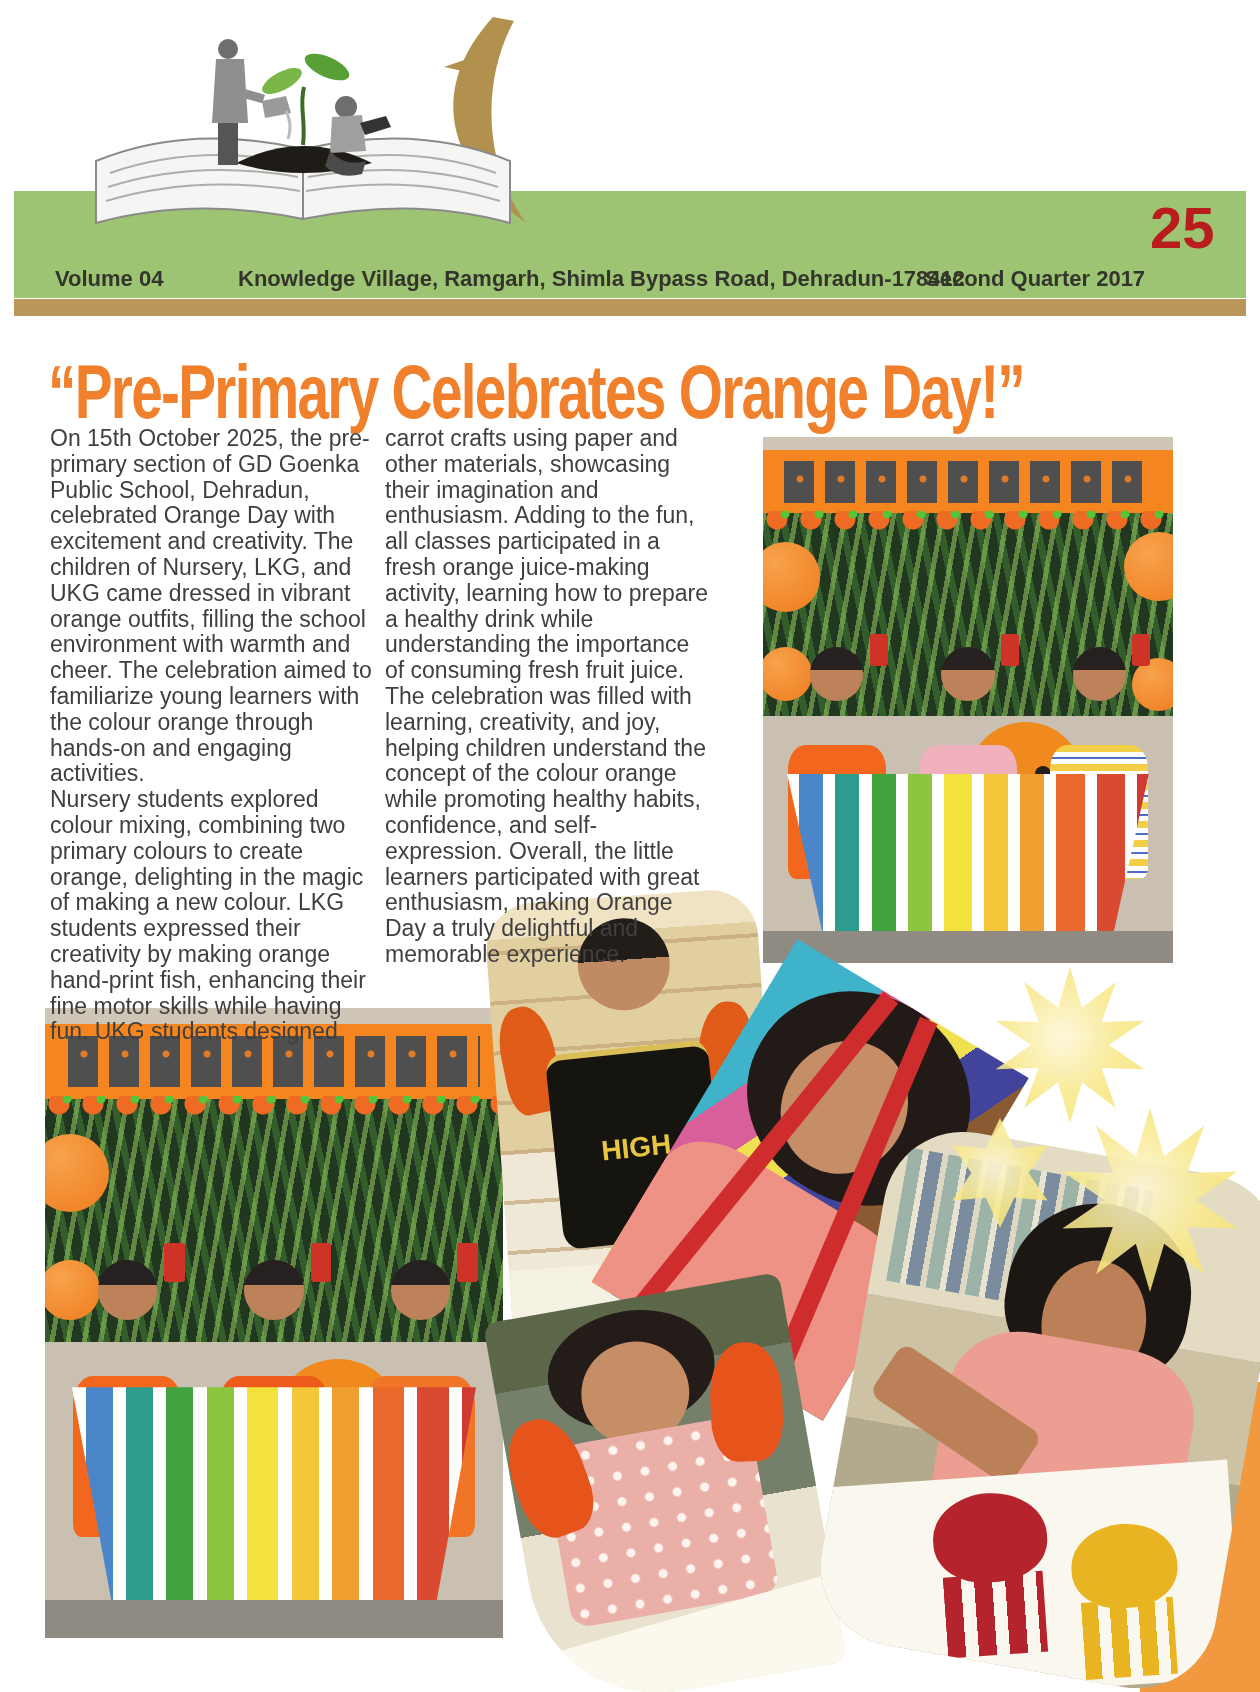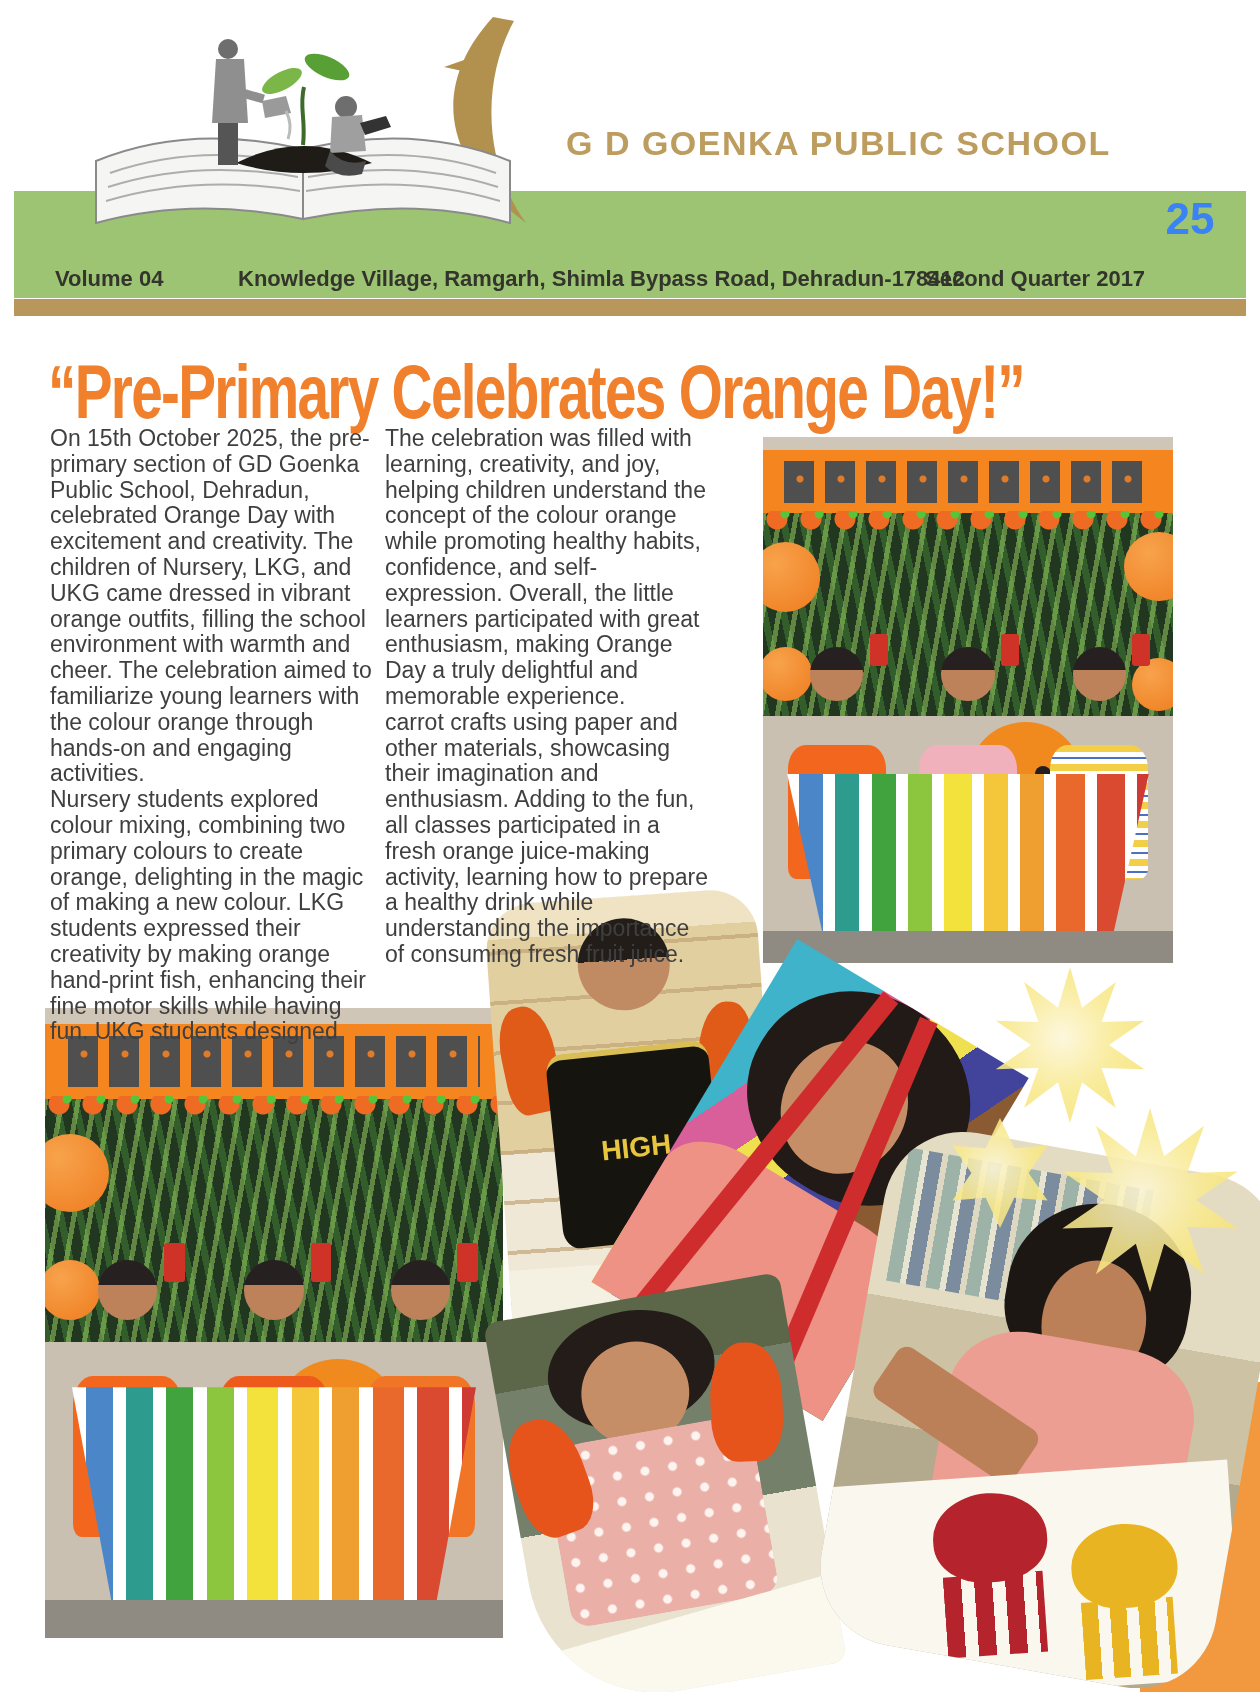--- a/index.html
+++ b/index.html
@@ -7,21 +7,21 @@
         font-family:"Liberation Sans",sans-serif;color:#3f3f3f;}
   .abs{position:absolute;}
 
   
   #band-green{left:14px;top:191px;width:1232px;height:107px;background:#9DC473;z-index:1;}
   #bar-gold{left:14px;top:299px;width:1232px;height:17px;background:#B9975A;z-index:1;}
   #logo-svg{left:78px;top:10px;width:474px;height:232px;z-index:3;}
   #nl-title{left:560px;top:10px;width:520px;font-family:"Liberation Serif",serif;font-weight:bold;
             font-size:102px;line-height:108px;letter-spacing:4px;color:#BD9D5F;z-index:2;white-space:nowrap;}
   #nl-sub{left:566px;top:124px;font-size:34px;font-weight:bold;letter-spacing:1.5px;color:#BD9D5F;z-index:2;white-space:nowrap;}
-  #page-num{left:1150px;top:194px;width:80px;text-align:center;font-size:44px;font-weight:bold;color:#3b82f6;z-index:4;}
+  #page-num{left:1150px;top:194px;width:80px;text-align:left;font-size:58px;font-weight:bold;color:#b91c1c;z-index:4;}
   .band-info{top:266px;font-size:22px;font-weight:bold;color:#33352C;z-index:4;white-space:nowrap;}
   #vol{left:55px;} #addr{left:238px;} #quarter{left:925px;}
 
   
   #headline{left:48px;top:348px;font-size:66px;font-weight:bold;letter-spacing:-2px;color:#F0802B;
             white-space:nowrap;transform:scale(.86,1.14);transform-origin:left top;z-index:10;}
 
   
   .col{top:420px;width:325px;font-size:23px;line-height:25.8px;color:#3f3f3f;z-index:10;margin-top:6px;}
   #col1{left:50px;} #col2{left:385px;}
@@ -159,35 +159,34 @@
     <rect x="140" y="112" width="20" height="42" fill="#555555"></rect>
     <rect x="160" y="76" width="28" height="9" fill="#8F8F8F" transform="rotate(16 160 76)"></rect>
     <path d="M184 90 l24 -5 l5 17 l-26 5 Z" fill="#9A9A9A"></path>
     <path d="M208 100 q7 14 2 28" fill="none" stroke="#BBBBBB" stroke-width="3"></path>
     <circle cx="268" cy="96" r="11" fill="#6E6E6E"></circle>
     <path d="M254 106 L284 104 L288 140 L252 142 Z" fill="#9F9F9F"></path>
     <path d="M282 112 l26 -7 l5 11 l-26 8 Z" fill="#333333"></path>
     <path d="M252 140 q14 16 36 10 l-4 13 q-23 6 -37 -8 Z" fill="#4A4A4A"></path>
   </svg>
 
-  <div class="abs" id="nl-sub">G D GOENKA PUBLIC SCHOOL</div>
   <div class="abs" id="page-num">25</div>
   <div class="abs band-info" id="vol">Volume 04</div>
   <div class="abs band-info" id="addr">Knowledge Village, Ramgarh, Shimla Bypass Road, Dehradun-178412</div>
   <div class="abs band-info" id="quarter">Second Quarter 2017</div>
 
   <div class="abs" id="headline">“Pre-Primary Celebrates Orange Day!”</div>
 
   <div class="abs col" id="col1">
     <p>On 15th October 2025, the pre-primary section of GD Goenka Public School, Dehradun, celebrated Orange Day with excitement and creativity. The children of Nursery, LKG, and UKG came dressed in vibrant orange outfits, filling the school environment with warmth and cheer. The celebration aimed to familiarize young learners with the colour orange through hands-on and engaging activities.</p>
     <p>Nursery students explored colour mixing, combining two primary colours to create orange, delighting in the magic of making a new colour. LKG students expressed their creativity by making orange hand-print fish, enhancing their fine motor skills while having fun. UKG students designed</p>
   </div>
   <div class="abs col" id="col2">
+    <p>carrot crafts using paper and other materials, showcasing their imagination and enthusiasm. Adding to the fun, all classes participated in a fresh orange juice-making activity, learning how to prepare a healthy drink while understanding the importance of consuming fresh fruit juice.</p>
     <p>The celebration was filled with learning, creativity, and joy, helping children understand the concept of the colour orange while promoting healthy habits, confidence, and self-expression. Overall, the little learners participated with great enthusiasm, making Orange Day a truly delightful and memorable experience.</p>
-    <p>carrot crafts using paper and other materials, showcasing their imagination and enthusiasm. Adding to the fun, all classes participated in a fresh orange juice-making activity, learning how to prepare a healthy drink while understanding the importance of consuming fresh fruit juice.</p>
   </div>
 
   <div class="abs stall" style="left:763px;top:437px;width:410px;height:526px;" role="img" aria-label="Three children in orange, pink and striped outfits holding up juice cups at an Orange Day stall decorated with paper-orange garlands and a rainbow-striped table">
     <div class="wall"></div>
     <div class="brick"></div>
     <div class="palms"></div>
     <div class="awning"></div>
     <div class="bunting"></div>
     <div class="garland"></div>
     <div class="balloon bl1"></div>

